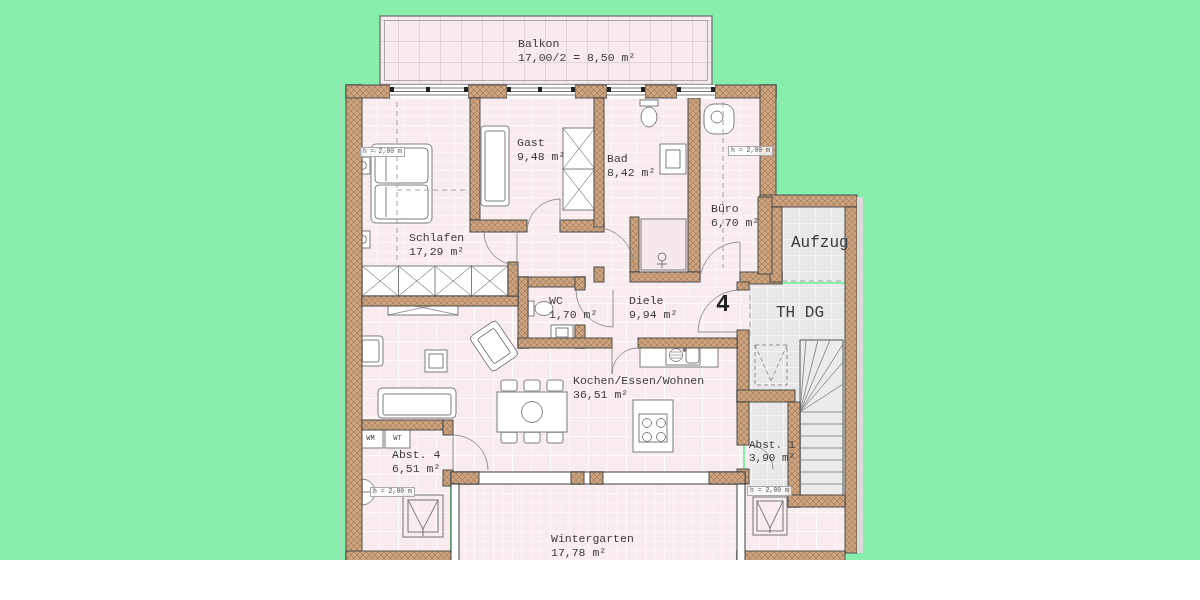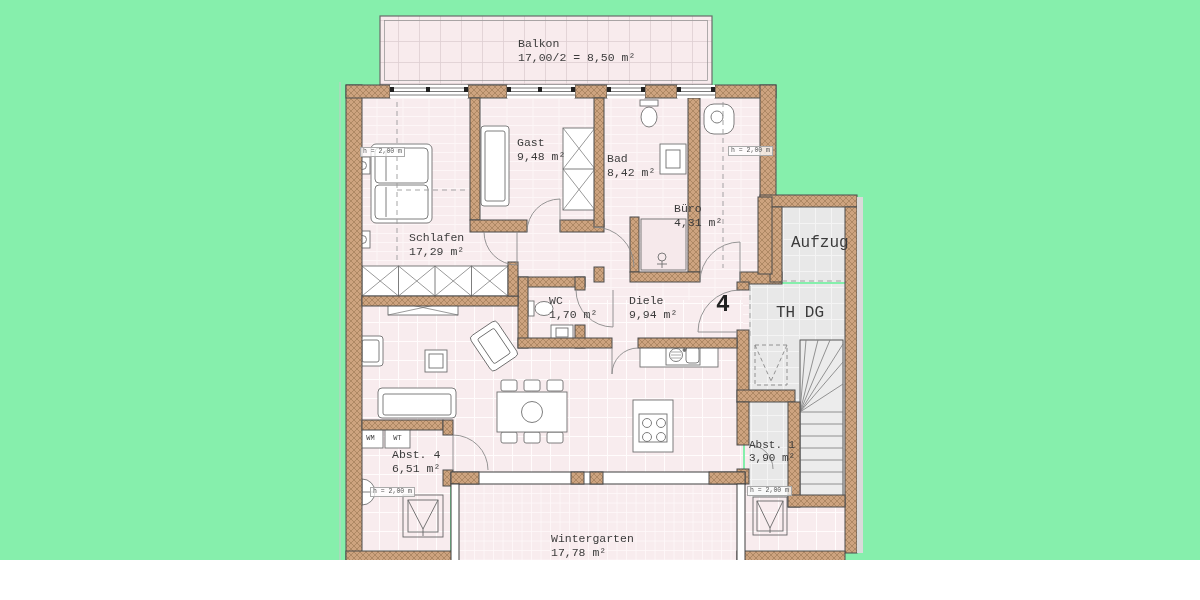--- a/index.html
+++ b/index.html
@@ -334,31 +334,35 @@
   <span>17,29 m²</span>
 </div>
 <div class="lbl" style="left:517px;top:136px">
   <span>Gast</span>
   <span>9,48 m²</span>
 </div>
 <div class="lbl" style="left:607px;top:152px">
   <span>Bad</span>
   <span>8,42 m²</span>
 </div>
-<div class="lbl" style="left:674px;top:202px">
+<div class="lbl" style="left:711px;top:202px">
   <span>Büro</span>
-  <span>4,31 m²</span>
+  <span>6,70 m²</span>
 </div>
 <div class="lbl" style="left:549px;top:294px">
   <span>WC</span>
   <span>1,70 m²</span>
 </div>
 <div class="lbl" style="left:629px;top:294px">
   <span>Diele</span>
   <span>9,94 m²</span>
+</div>
+<div class="lbl" style="left:573px;top:374px">
+  <span>Kochen/Essen/Wohnen</span>
+  <span>36,51 m²</span>
 </div>
 <div class="lbl" style="left:392px;top:448px">
   <span>Abst. 4</span>
   <span>6,51 m²</span>
 </div>
 <div class="lbl" style="left:551px;top:532px">
   <span>Wintergarten</span>
   <span>17,78 m²</span>
 </div>
 <div class="lbl small" style="left:749px;top:439px">

